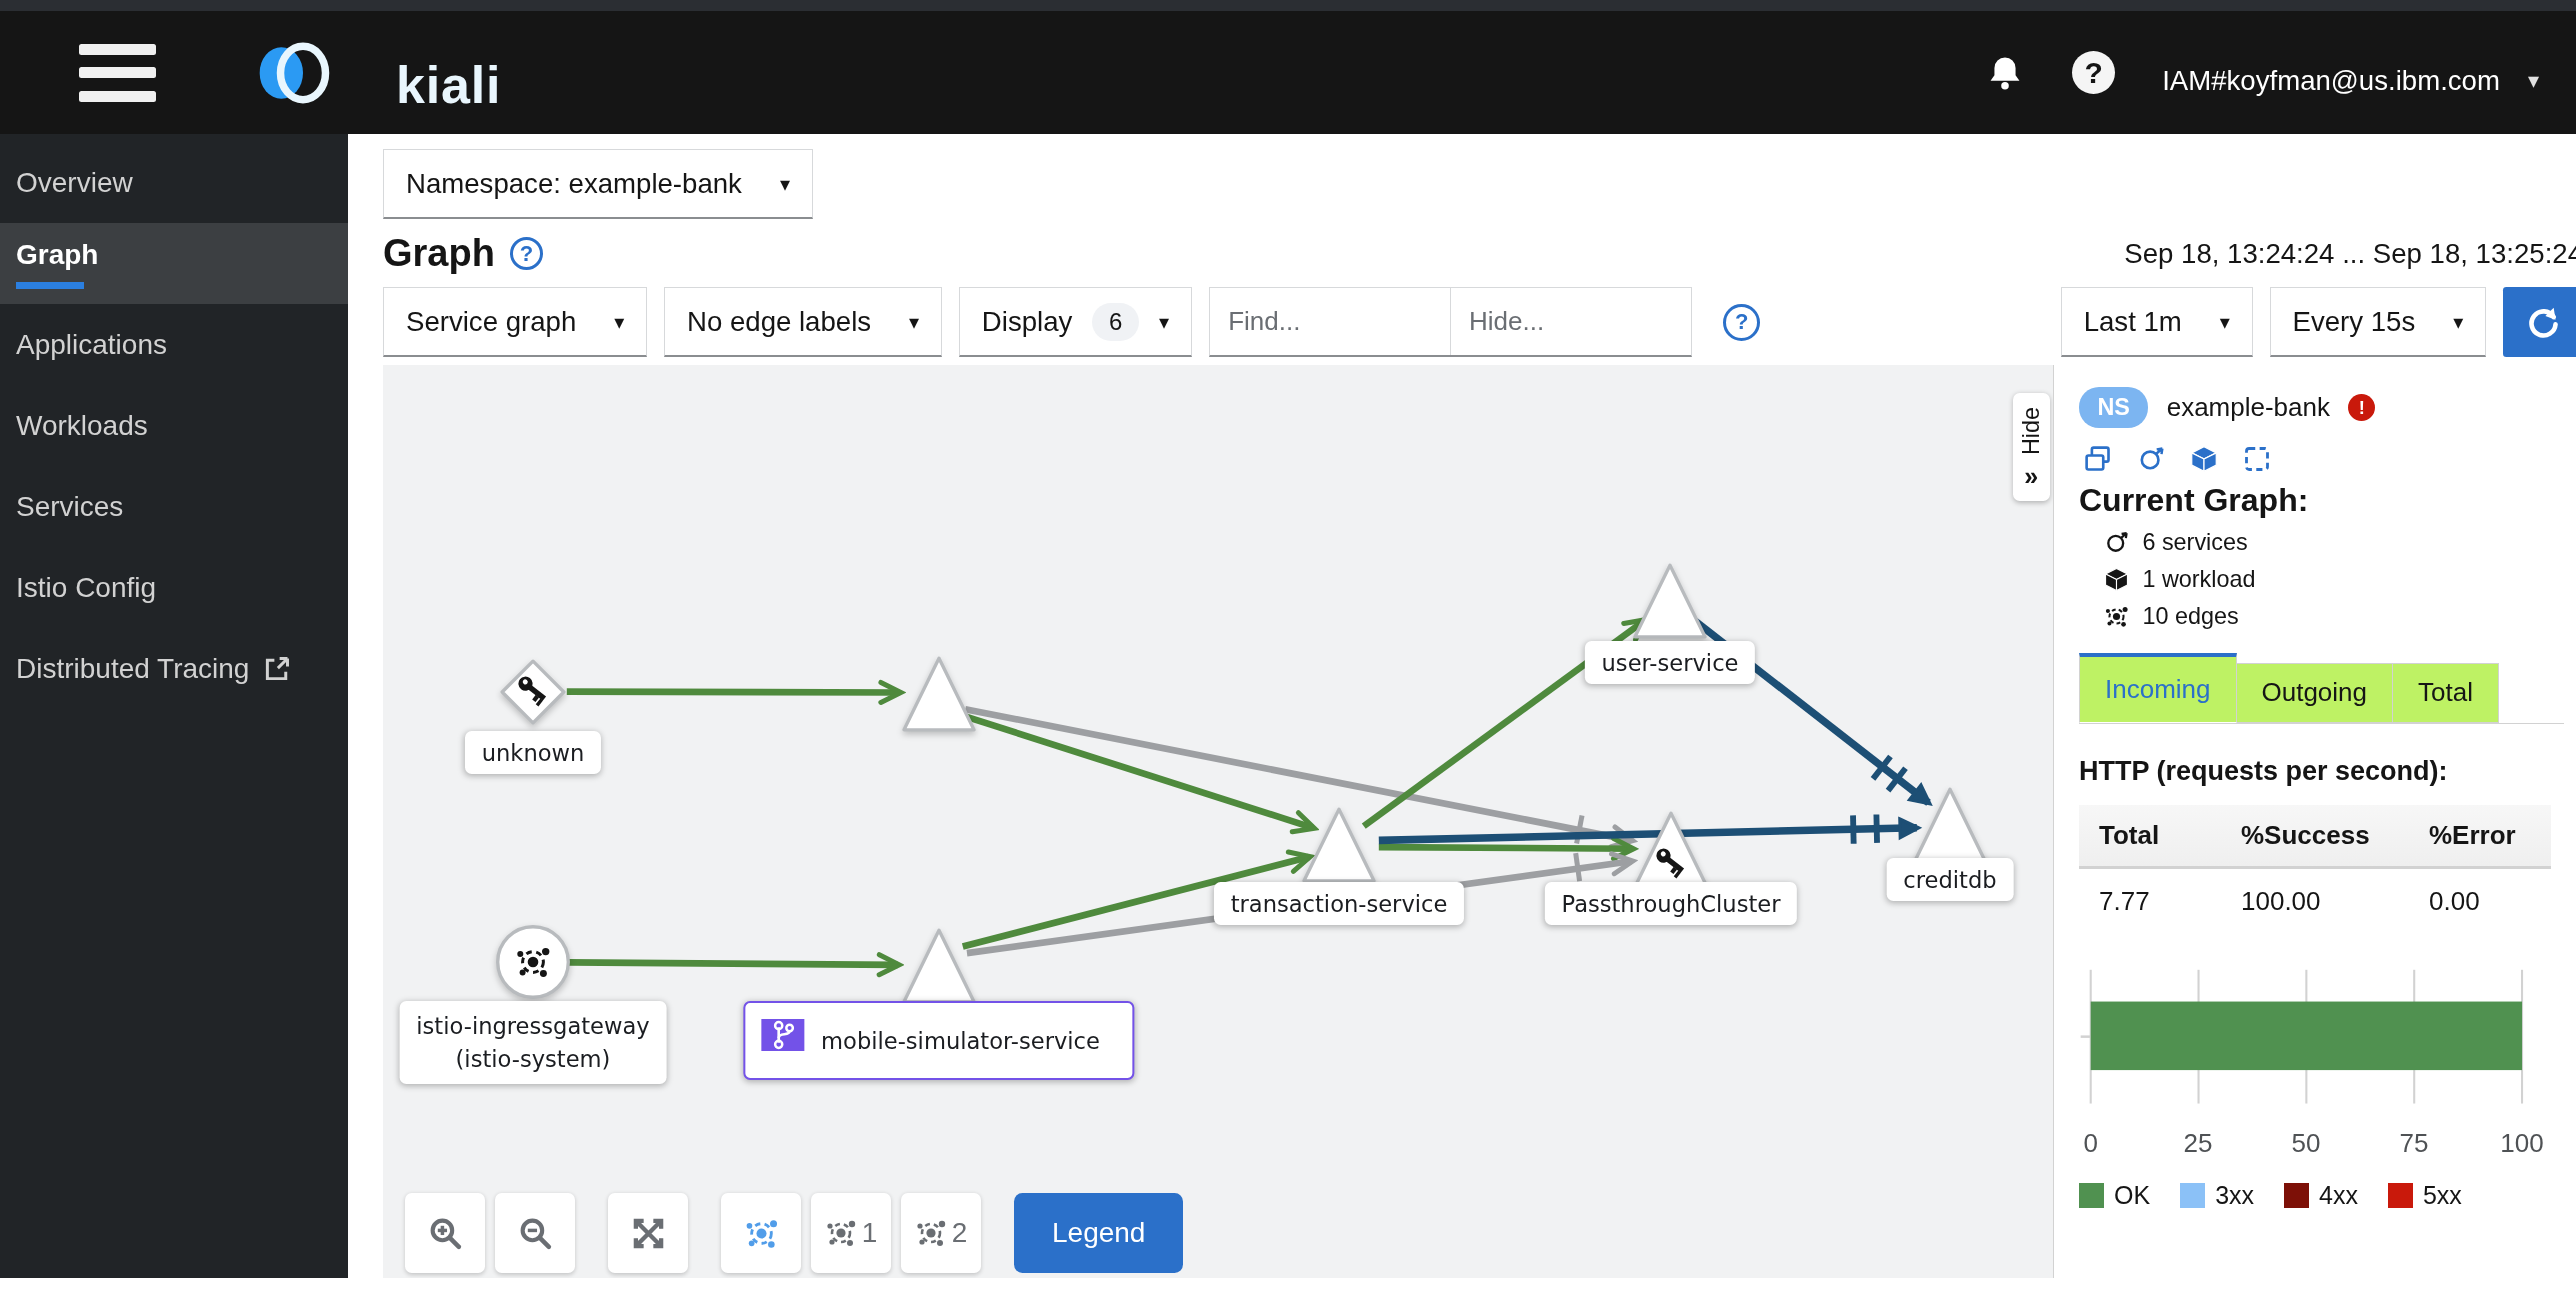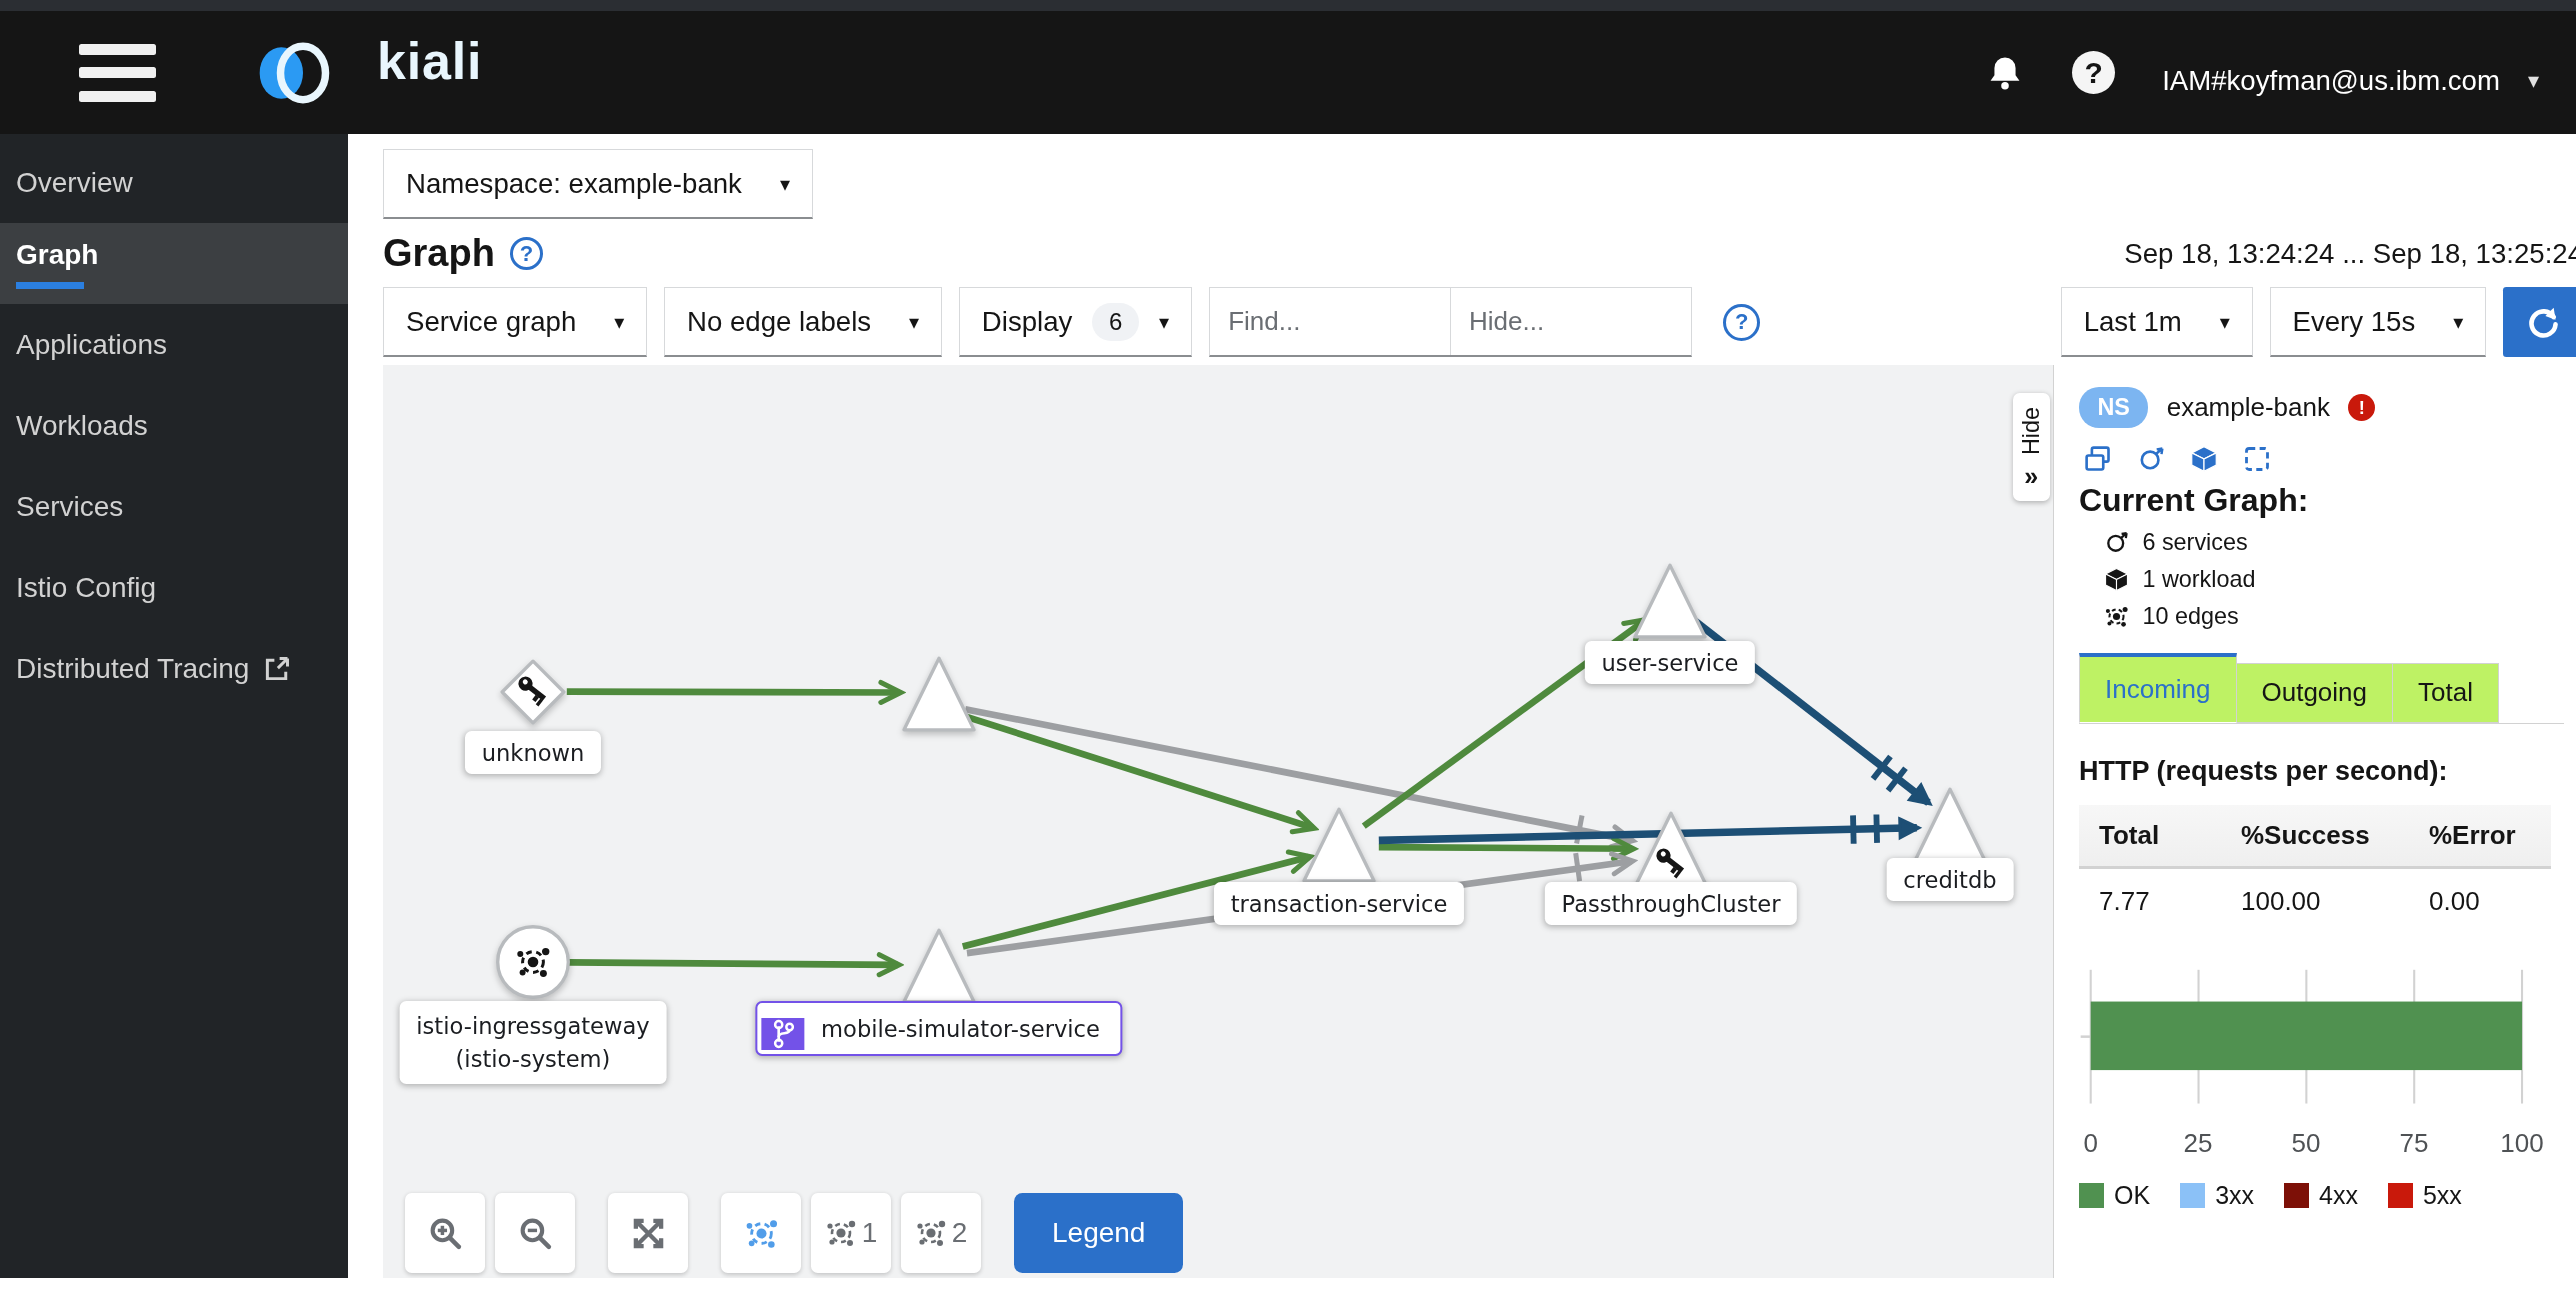--- a/index.html
+++ b/index.html
@@ -4,21 +4,21 @@
 <style>
   * { margin:0; padding:0; box-sizing:border-box; }
   html,body { width:2576px; height:1290px; overflow:hidden; }
   body { font-family:"Liberation Sans", sans-serif; background:#fff; color:#151515; }
 
   
   .masthead { height:134px; background:#151515; border-top:11.7px solid #2b2e33;
     display:flex; align-items:center; padding:0 37px 0 79px; }
   .hamburger { width:77px; display:flex; flex-direction:column; gap:12.5px; cursor:pointer; }
   .hamburger div { height:11px; background:#f0f0f0; border-radius:2.5px; }
-  .brand { display:flex; align-items:flex-start; gap:4px; margin-left:92px;text-decoration:underline; }
+  .brand { display:flex; align-items:flex-end; gap:23px; margin-left:92px;text-decoration:underline; }
   .brand-text { font-size:52px; font-weight:bold; color:#e9f6fd; letter-spacing:0.8px; }
   .mast-right { margin-left:auto; display:flex; align-items:center; gap:47px; }
   .bell-icon svg { display:block; }
   .mast-help { width:43px; height:43px; border-radius:50%; background:#f5f5f5; color:#151515;
     font-weight:bold; font-size:30px; display:flex; align-items:center; justify-content:center; }
   .user-menu { display:flex; align-items:center; gap:28px; color:#fff; font-size:27.6px;margin-top:16px; }
   .user-caret { font-size:22px; color:#e0e0e0; }
 
   
   .shell { display:flex; height:1144px; }
@@ -59,21 +59,21 @@
   
   .content-row { flex:1; display:flex; margin-top:8.4px; min-height:0; }
   .canvas { position:relative; width:1670px; background:#f1f2f3; overflow:hidden; }
   .canvas svg.edges { position:absolute; left:0; top:0; }
   .node { position:absolute; transform:translate(-50%,-50%); cursor:pointer; }
   .shape { filter:drop-shadow(0 3.3px 3.3px rgba(0,0,0,.22)); display:block; }
   .node-label { position:absolute; transform:translateX(-50%); background:#fff; border-radius:6.7px;
     box-shadow:0 1.7px 6.7px rgba(0,0,0,.28); padding:8.4px 16.7px; font-family:"DejaVu Sans",sans-serif;
     font-size:22.6px; color:#1b1d21; white-space:nowrap; text-align:center; cursor:pointer; }
   .node-label.two-line { line-height:33px; }
-  .vs-label { display:flex; align-items:flex-end; padding:4px; border:2.5px solid #7352e8; overflow:hidden; }
+  .vs-label { display:flex; align-items:flex-start; padding:16px; border:2.5px solid #7352e8; overflow:hidden; }
   .vs-badge { background:#7352e8; width:43px; display:flex; align-items:center; justify-content:center; }
   .vs-text { padding:8.4px 16.7px; }
 
   .hide-tab { position:absolute; top:28px; right:3.3px; width:37px; background:#fff; border-radius:6.7px;
     box-shadow:0 1.7px 5px rgba(0,0,0,.25); padding:13.4px 0 10px; display:flex; flex-direction:column;
     align-items:center; gap:6.7px; cursor:pointer; }
   .hide-text { writing-mode:vertical-rl; transform:rotate(180deg); font-size:23.4px; color:#151515; }
   .hide-chevron { font-size:25px; font-weight:bold; color:#151515; }
 
   .graph-toolbar { position:absolute; left:22px; bottom:5px; display:flex; align-items:center; }

